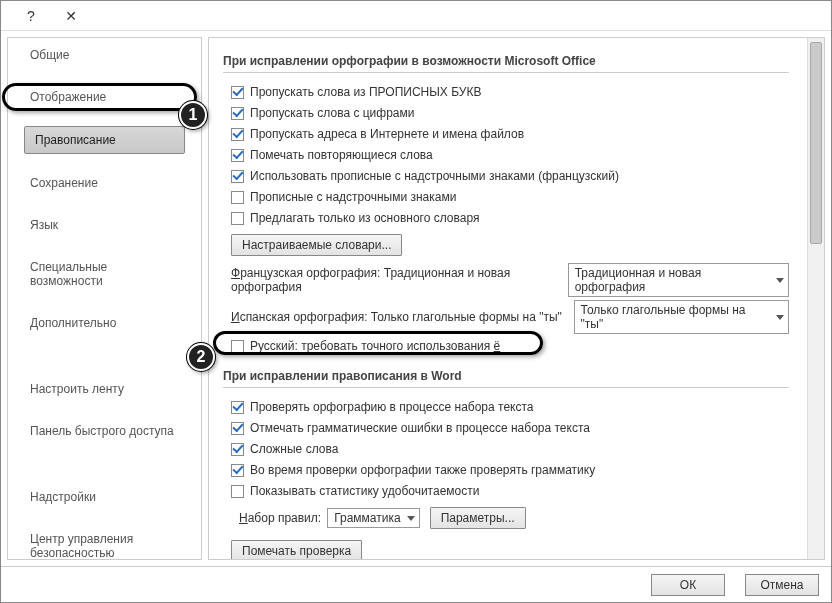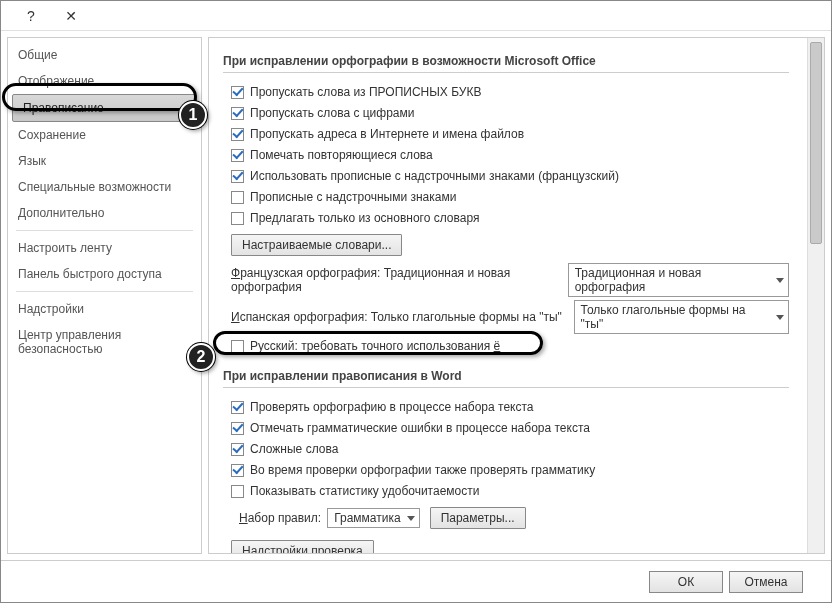--- a/index.html
+++ b/index.html
@@ -41,21 +41,22 @@
     display: flex;
     overflow: hidden;
     padding: 6px;
   }
   .nav {
     width: 195px;
     border: 1px solid #ccc;
     background: #fff;
     display: flex;
     flex-direction: column;
-    padding: 4px 0;
+    padding: 4px 12px;
+    gap: 16px;
   }
   .nav-item {
     padding: 6px 10px;
     font-size: 12px;
     color: #555;
     cursor: default;
   }
   .nav-item.sel {
     background: linear-gradient(#d8d8d8,#c8c8c8);
     border: 1px solid #888;
@@ -181,27 +182,27 @@
     font-weight:bold;
     font-size:16px;
     display:flex;
     align-items:center;
     justify-content:center;
     border:2px solid #fff;
     box-shadow:0 0 0 1px #000, 2px 2px 4px rgba(0,0,0,.4);
     pointer-events:none;
   }
   .footer{
-    height:42px;
+    height:36px;
     border-top:1px solid #ccc;
     display:flex;
     align-items:center;
     justify-content:flex-end;
-    padding:0 28px;
-    gap:6px;
+    padding:0 12px;
+    gap:20px;
   }
   .fbtn{
     min-width:74px;
     padding:3px 12px;
     border:1px solid #888;
     background:linear-gradient(#f5f5f5,#e3e3e3);
     font-size:12px;
     text-align:center;
   }
 </style>
@@ -313,21 +314,21 @@
           </div>
 
         <div class="row">
           <span class="inline-lbl"><u>Н</u>абор правил:</span>
           <span class="drop" style="min-width:90px;">
             <span>Грамматика</span>
             <span class="tri"></span>
           </span>
           <span class="btn" style="margin-left:10px;">Параметры...</span>
         </div>
-        <span class="btn">Надстройки проверка</span>
+        <span class="btn">Помечать проверка</span>
 
         
         
 
       </div>
       <div class="scroll-spacer"></div>
     </div>
 
     <span class="hl1" style="left:1px; top:52px; width:195px; height:28px;"></span>
     <span class="badge" style="left:178px; top:70px;">1</span>

